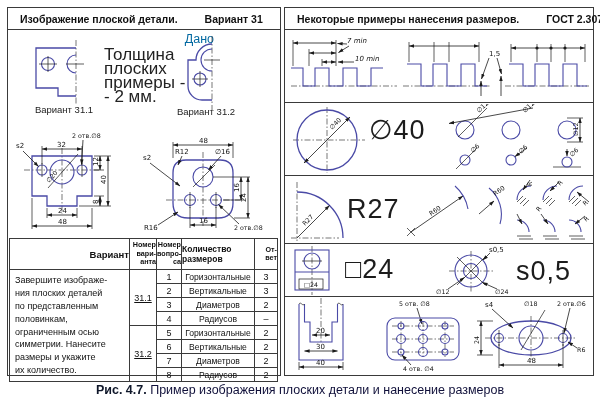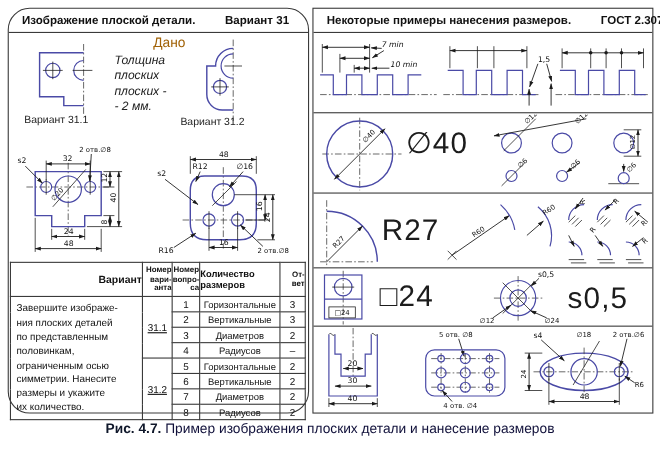--- a/index.html
+++ b/index.html
@@ -1,28 +1,28 @@
 <!DOCTYPE html>
 <html><head>
 <meta charset="utf-8">
 <style>
   html,body{margin:0;padding:0;background:#fff;}
   .canvas{position:relative;width:600px;height:412px;background:#fff;outline:1px solid #d8d8d8;
           font-family:"Liberation Sans", sans-serif;color:#111;overflow:hidden;}
   .panel{position:absolute;border:1px solid #3a3a3a;background:#fff;}
-  .panel-left{left:7px;top:7px;width:272px;height:367px;border-radius:20px;}
+  .panel-left{left:7px;top:7px;width:272px;height:367px;}
   .panel-right{left:284px;top:7px;width:308px;height:367px;}
   .phead{position:absolute;left:0;top:0;right:0;height:22px;border-bottom:1px solid #3a3a3a;
          font-size:10.5px;font-weight:bold;line-height:22px;white-space:nowrap;padding-left:12px;box-sizing:border-box;}
   .phead .gap{margin-left:24px;}
   .divider{position:absolute;left:0;right:0;height:0;border-top:1px solid #3a3a3a;}
   .abs{position:absolute;}
-  .heading{font-size:12.5px;color:#a16207;text-align:center;}
-  .note{font-size:11px;line-height:14px;color:#222;font-style:italic;}
-  .smallcap{font-size:9.5px;color:#222;text-align:left;}
+  .heading{font-size:12.5px;color:#0369a1;text-align:right;}
+  .note{font-size:17px;line-height:14px;color:#222;}
+  .smallcap{font-size:9.5px;color:#222;text-align:center;}
   .bigdim{font-size:27px;color:#1c1c1c;letter-spacing:1px;white-space:nowrap;}
   
   .blue{stroke:#4a4aa6;stroke-width:1.3;fill:none;}
   .blue2{stroke:#4a4aa6;stroke-width:1.1;fill:none;}
   .dim{stroke:#1b1b1b;stroke-width:0.8;fill:none;}
   .thin{stroke:#1b1b1b;stroke-width:0.7;fill:none;}
   .axis{stroke:#3c3c3c;stroke-width:0.7;fill:none;stroke-dasharray:6 2 1.5 2;}
   .hatch{stroke:#1b1b1b;stroke-width:0.7;}
   text.dimt{font:7px "DejaVu Sans", sans-serif;fill:#111;}
   text.dimts{font:6.3px "DejaVu Sans", sans-serif;fill:#111;}
@@ -71,21 +71,21 @@
       <circle class="blue2" cx="30" cy="26" r="6.5"></circle>
       <line class="thin" x1="21" y1="26" x2="39" y2="26"></line>
       <line class="thin" x1="30" y1="18" x2="30" y2="34"></line>
       <path class="blue2" d="M58,17 A9,9 0 1 0 58,35"></path>
       <line class="thin" x1="48" y1="26" x2="66" y2="26"></line>
     </svg>
 
     <div class="abs note" style="left:96px;top:40px;width:88px;">
       <div>Толщина</div>
       <div>плоских</div>
-      <div>плоских -</div>
+      <div>примеры -</div>
       <div>- 2 мм.</div>
     </div>
 
     <svg class="abs" style="left:152px;top:26px;" width="78" height="82" viewBox="0 0 78 82">
       <line class="axis" x1="52" y1="2" x2="52" y2="76"></line>
       <path class="blue" d="M52,10 A16,16 0 0 0 36,26 L28,26 L28,52 A14,14 0 0 0 42,66 L52,66"></path>
       <path class="blue2" d="M52,15 A11,11 0 1 0 52,37"></path>
       <line class="thin" x1="44" y1="26" x2="60" y2="26"></line>
       <circle class="blue2" cx="40" cy="45" r="6"></circle>
       <line class="thin" x1="32" y1="45" x2="48" y2="45"></line>

